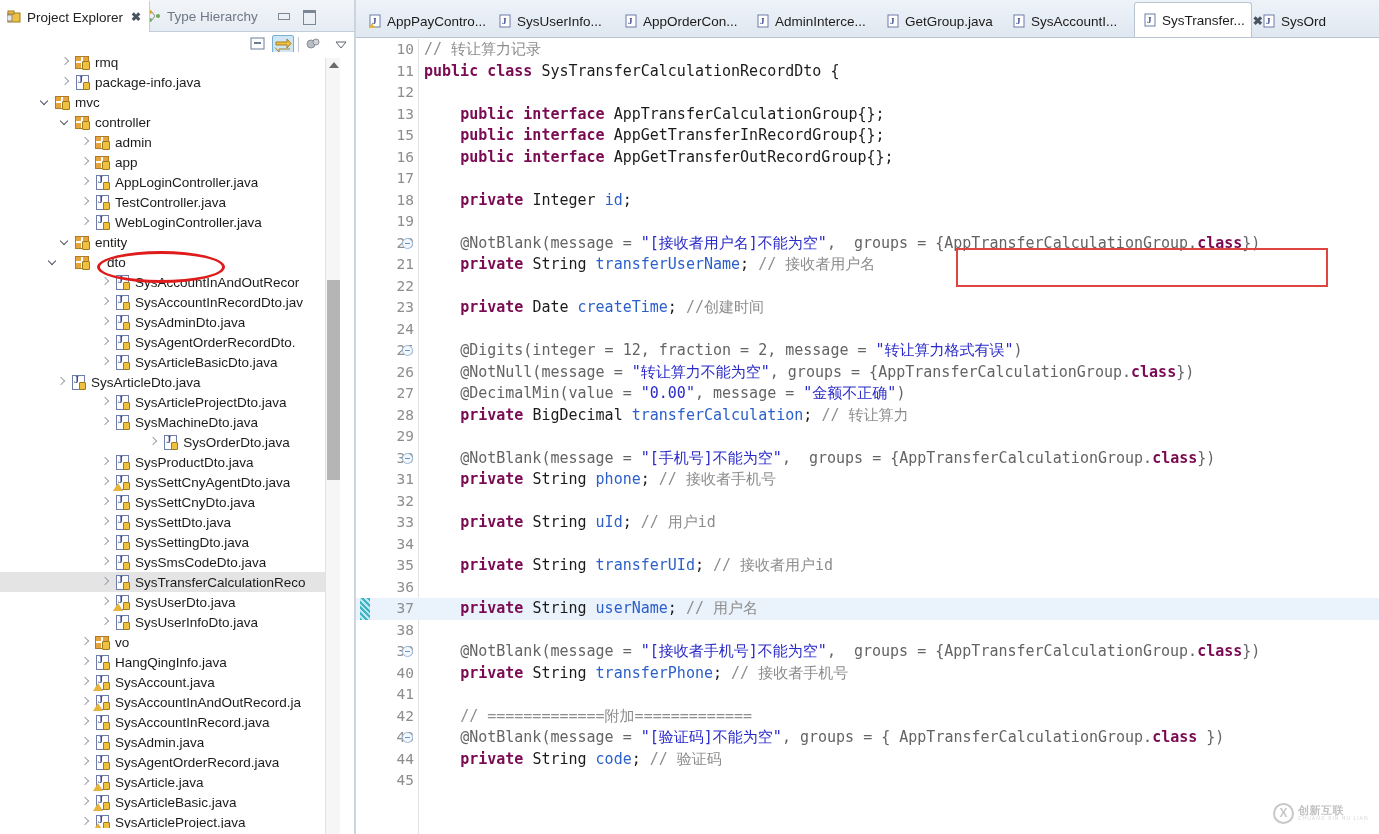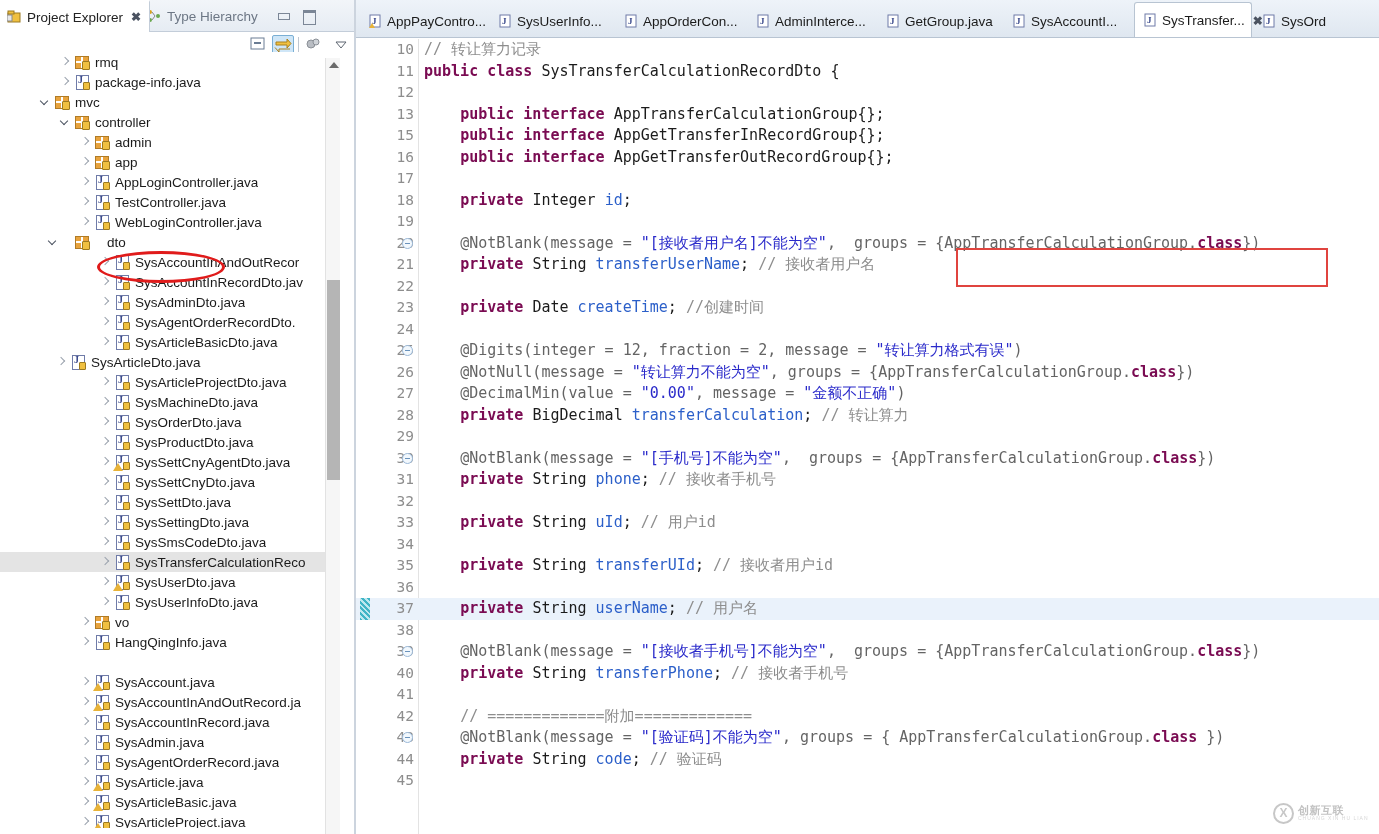--- a/index.html
+++ b/index.html
@@ -325,20 +325,25 @@
           </span>
           <span class="tlabel">TestController.java</span>
         </div>
         <div class="trow" style="padding-left: 80px;">
           <span class="arrow collapsed"></span>
           <span class="ticon ic-java">
             <span class="lockbadge"></span>
           </span>
           <span class="tlabel">WebLoginController.java</span>
         </div>
+        <div class="trow" style="padding-left: 60px;">
+          <span class="arrow expanded"></span>
+          <span class="ticon ic-pkg"></span>
+          <span class="tlabel">entity</span>
+        </div>
         <div class="trow" style="padding-left: 48px; gap: 12px;">
           <span class="arrow expanded"></span>
           <span class="ticon ic-pkg"></span>
           <span class="tlabel">dto</span>
         </div>
         <div class="trow" style="padding-left: 100px;">
           <span class="arrow collapsed"></span>
           <span class="ticon ic-java">
             <span class="lockbadge"></span>
           </span>
@@ -386,21 +391,21 @@
           </span>
           <span class="tlabel">SysArticleProjectDto.java</span>
         </div>
         <div class="trow" style="padding-left: 100px;">
           <span class="arrow collapsed"></span>
           <span class="ticon ic-java">
             <span class="lockbadge"></span>
           </span>
           <span class="tlabel">SysMachineDto.java</span>
         </div>
-        <div class="trow" style="padding-left: 100px;">
+        <div class="trow" style="padding-left: 100px; justify-content: center;">
           <span class="arrow collapsed"></span>
           <span class="ticon ic-java">
             <span class="lockbadge"></span>
           </span>
           <span class="tlabel">SysOrderDto.java</span>
         </div>
         <div class="trow" style="padding-left: 100px;">
           <span class="arrow collapsed"></span>
           <span class="ticon ic-java">
             <span class="lockbadge"></span>
@@ -470,21 +475,21 @@
           <span class="ticon ic-pkg"></span>
           <span class="tlabel">vo</span>
         </div>
         <div class="trow" style="padding-left: 80px;">
           <span class="arrow collapsed"></span>
           <span class="ticon ic-java">
             <span class="lockbadge"></span>
           </span>
           <span class="tlabel">HangQingInfo.java</span>
         </div>
-        <div class="trow" style="padding-left: 80px; margin-top: 20px;">
+        <div class="trow" style="padding-left: 80px;">
           <span class="arrow collapsed"></span>
           <span class="ticon ic-java">
             <span class="lockbadge"></span>
             <span class="warnbadge"></span>
           </span>
           <span class="tlabel">SysAccount.java</span>
         </div>
         <div class="trow" style="padding-left: 80px;">
           <span class="arrow collapsed"></span>
           <span class="ticon ic-java">

